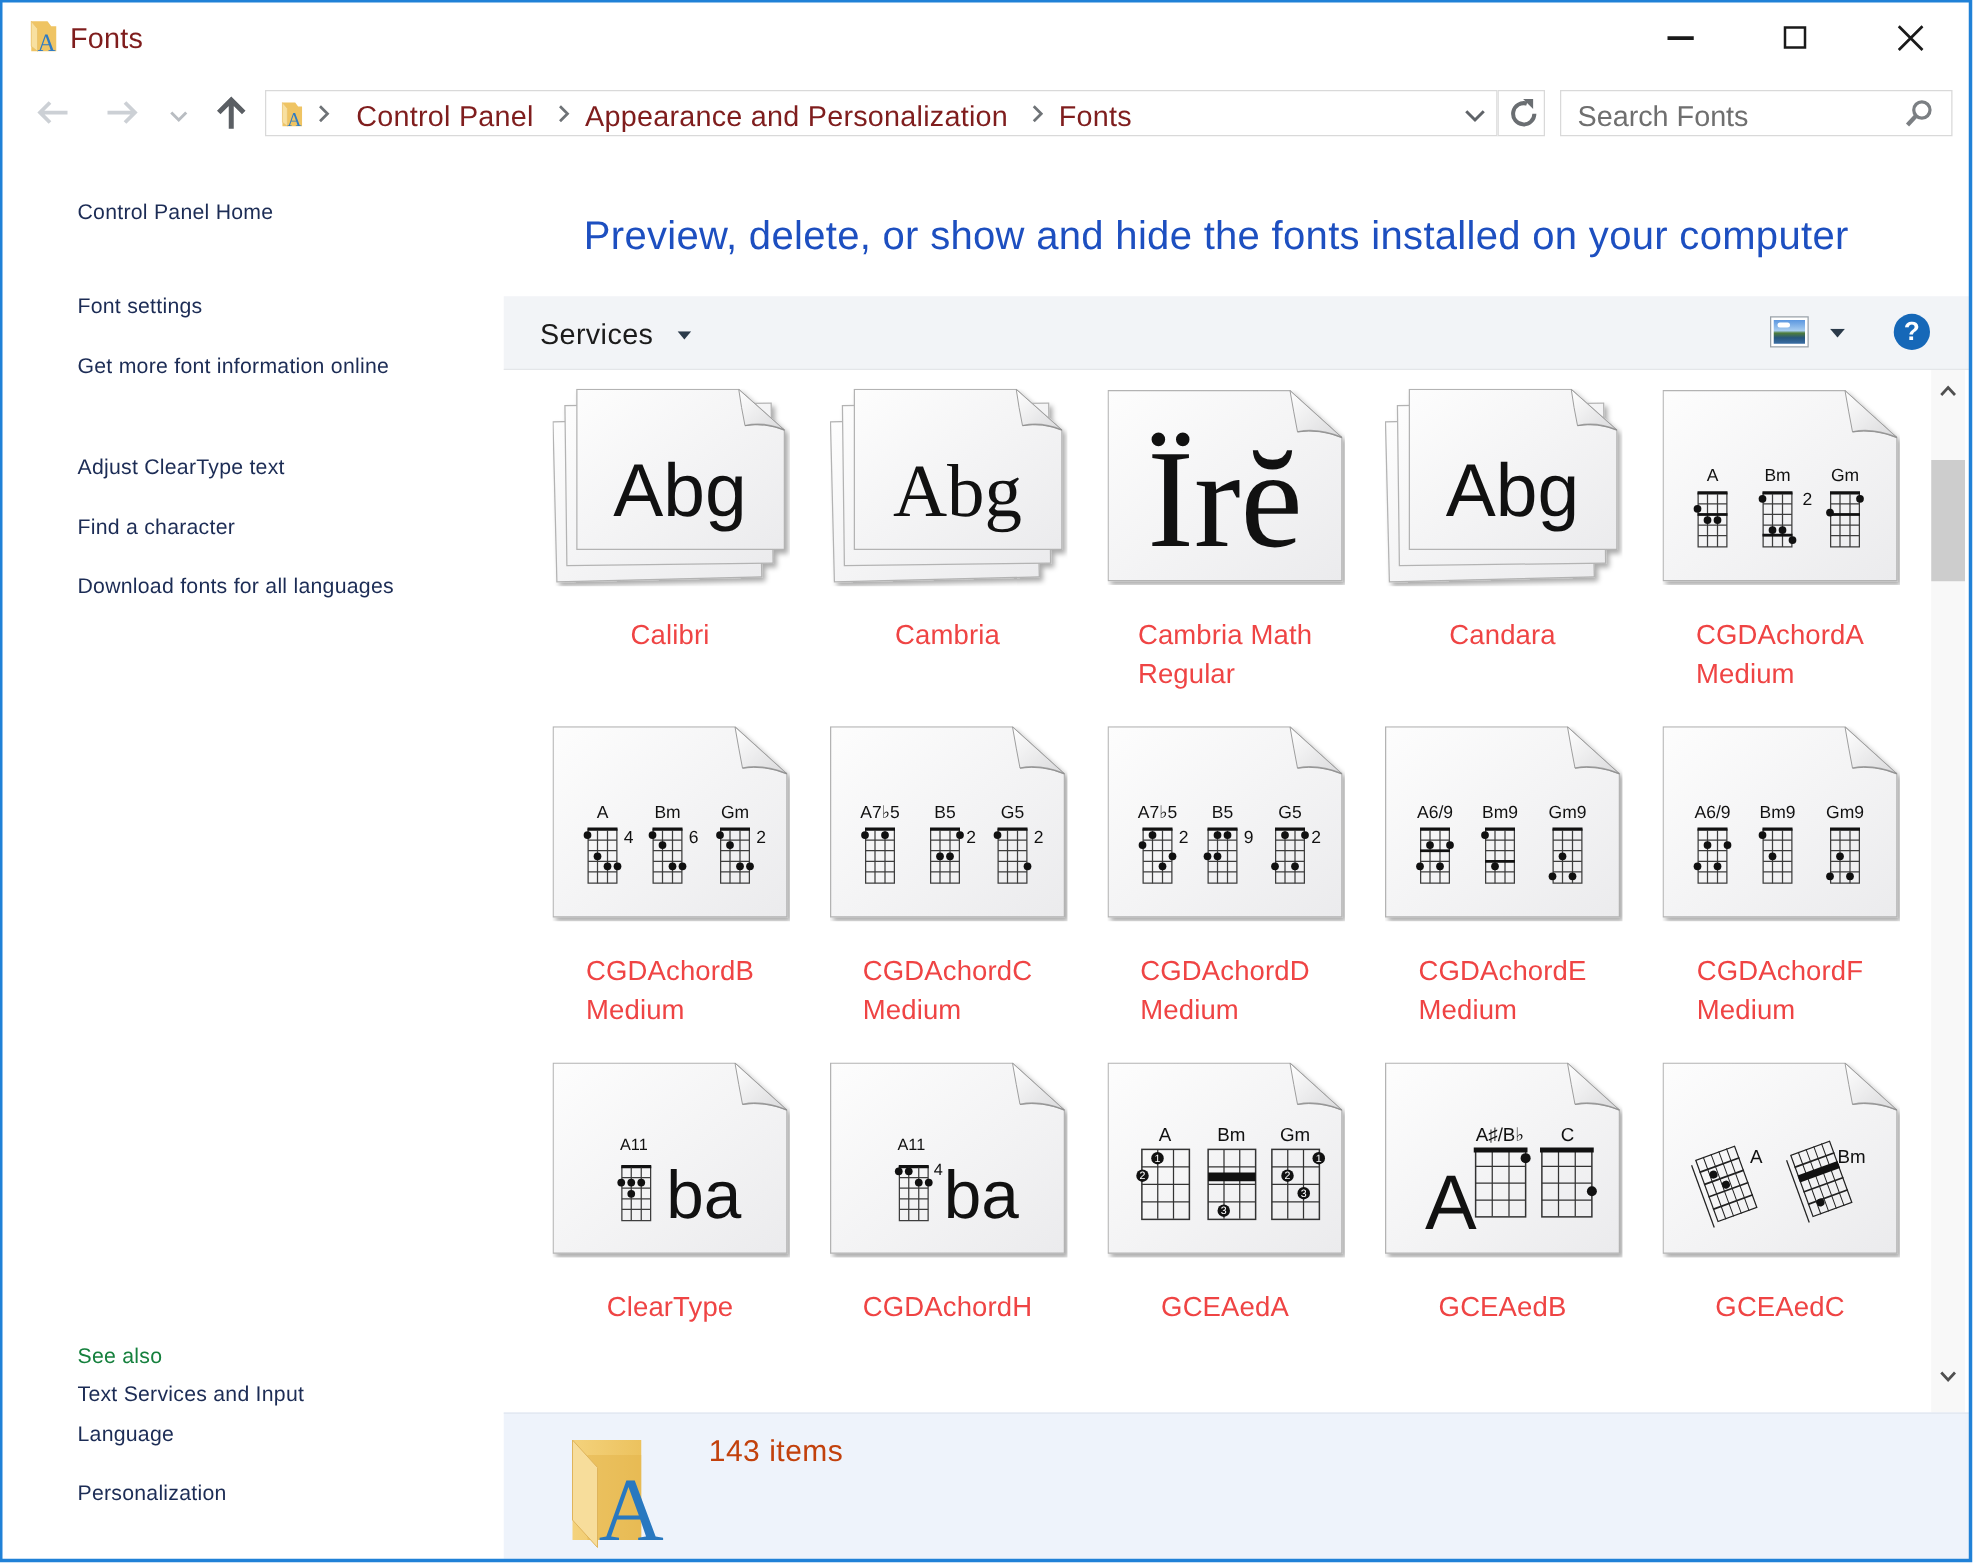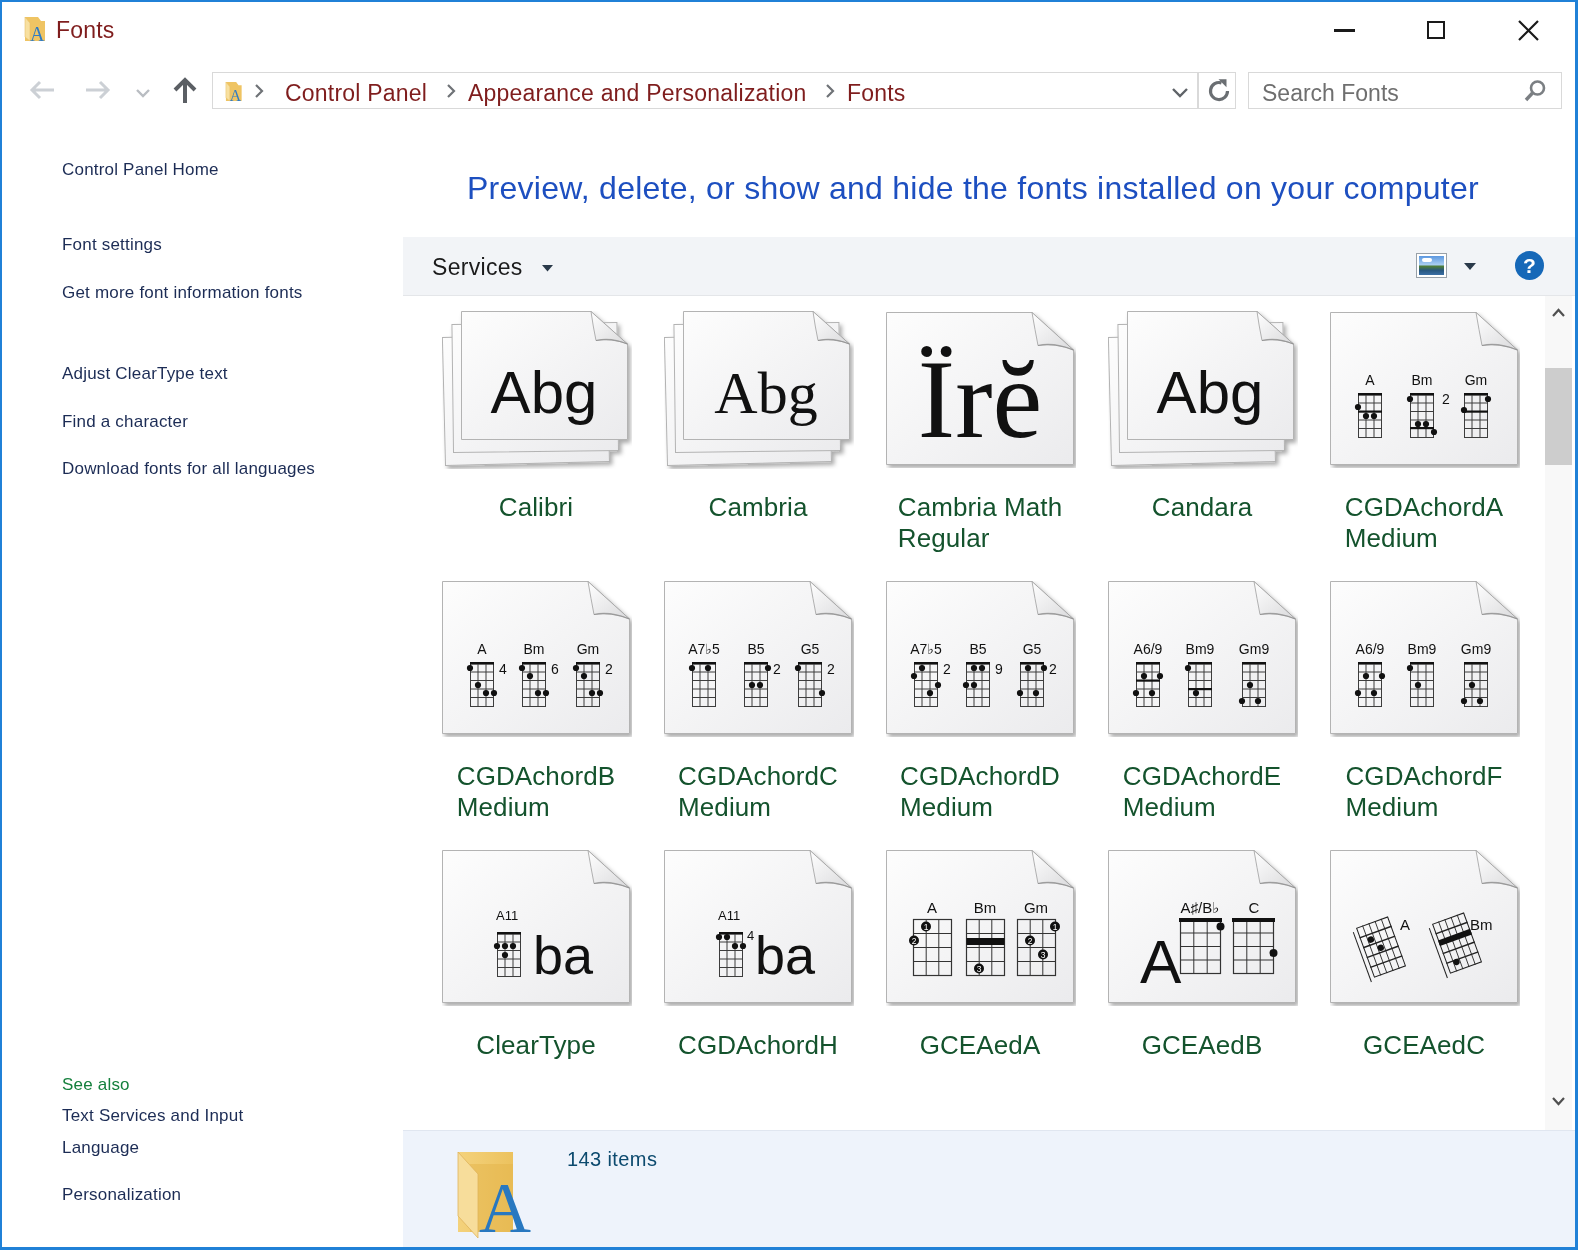--- a/index.html
+++ b/index.html
@@ -4,21 +4,21 @@
 <style>
   * { margin:0; padding:0; box-sizing:border-box; }
   html,body { width:1578px; height:1250px; overflow:hidden; }
   body { position:relative; background:#fff; font-family:"Liberation Sans", sans-serif; color:#1b1b1b; }
   .abs { position:absolute; }
   #frame { position:absolute; inset:0; border:2px solid #2081d7; border-right-width:3px; border-bottom-width:3px; pointer-events:none; z-index:50; }
   .navtext { font-size:23px; letter-spacing:0.2px; color:#7f1d1d; }
   .box { position:absolute; top:72px; height:37px; background:#fff; border:1px solid #d9d9d9; }
   .sbitem { position:absolute; left:62px; font-size:17px; letter-spacing:0.2px; color:#1c2c55; line-height:32px; }
   .toolbar { position:absolute; left:403px; top:237px; width:1172px; height:59px; background:#f2f4f7; border-bottom:1px solid #e4e6e9; }
-  .lbl { position:absolute; width:222px; text-align:center; font-size:26px; letter-spacing:0.1px; line-height:31px; color:#14532d; }
+  .lbl { position:absolute; width:222px; text-align:center; font-size:22px; letter-spacing:0.1px; line-height:31px; color:#ef4444; }
   .lbl span { display:inline-block; text-align:left; }
   .scroll { position:absolute; left:1545px; top:296px; width:27px; height:834px; background:#f8f8f8; }
   .thumb { position:absolute; left:1545px; top:368px; width:27px; height:97px; background:#cdcdcd; }
   .status { position:absolute; left:403px; top:1130px; width:1172px; height:117px; background:#eef3fb; border-top:1px solid #e0e6f0; }
 </style>
 </head>
 <body>
 <div id="frame"></div>
 
 <svg class="abs" style="left:20px;top:14px" width="28" height="30" viewBox="0 0 28 30">
@@ -76,21 +76,21 @@
   <path d="M12.5,1.2 h8 v8 l-8,-8 Z" fill="#6a6e72"></path>
 </svg>
 <div class="abs" style="left:1262px;top:80px;font-size:23px;color:#6f6f6f">Search Fonts</div>
 <svg class="abs" style="left:1524px;top:79px" width="24" height="24" viewBox="0 0 24 24">
   <circle cx="13.5" cy="9" r="6.5" stroke="#7b7f83" stroke-width="2.6" fill="none"></circle>
   <path d="M8.5,14 L2,21" stroke="#7b7f83" stroke-width="3.4"></path>
 </svg>
 
 <div class="sbitem" style="top:154px">Control Panel Home</div>
 <div class="sbitem" style="top:229px">Font settings</div>
-<div class="sbitem" style="top:277px;width:310px">Get more font information fonts</div>
+<div class="sbitem" style="top:277px;width:310px">Get more font information online</div>
 <div class="sbitem" style="top:358px">Adjust ClearType text</div>
 <div class="sbitem" style="top:406px">Find a character</div>
 <div class="sbitem" style="top:453px;width:270px">Download fonts for all languages</div>
 <div class="sbitem" style="top:1069px;color:#15803d">See also</div>
 <div class="sbitem" style="top:1100px;width:262px">Text Services and Input Language</div>
 <div class="sbitem" style="top:1179px">Personalization</div>
 
 <div class="abs" style="left:467px;top:170px;font-size:32px;letter-spacing:0.25px;color:#1d4fc0">Preview, delete, or show and hide the fonts installed on your computer</div>
 
 <div class="toolbar"></div>
@@ -123,21 +123,21 @@
       <linearGradient id="fg1" x1="0" y1="0" x2="1" y2="0">
     <stop offset="0" stop-color="#f4d27c"></stop>
         <stop offset="1" stop-color="#ecc25e"></stop>
   </linearGradient>
     </defs>
   <path fill="url(#fg1)" d="M6,8 h55 v80 h-55 z"></path>
   <path fill="#e4b44a" d="M18,20 h43 v68 h-43 z" opacity="0.5"></path>
   <path fill="#f7dd9b" stroke="#dfb45c" stroke-width="0.8" d="M6,8 L26,30 V94 L6,72 Z"></path>
   <text x="27" y="88" font-family="Liberation Serif, serif" font-size="72" fill="#2878c0">A</text>
 </svg>
-<div class="abs" style="left:567px;top:1148px;font-size:20px;letter-spacing:0.4px;color:#0c4a6e">143 items</div>
+<div class="abs" style="left:567px;top:1148px;font-size:24px;letter-spacing:0.4px;color:#c2410c">143 items</div>
 
 <svg width="0" height="0" style="position:absolute">
   <defs>
     <linearGradient id="gp" x1="0" y1="0" x2="1" y2="1">
       <stop offset="0" stop-color="#fdfdfd"></stop>
       <stop offset="1" stop-color="#ebebed"></stop>
     </linearGradient>
     <linearGradient id="gf" x1="0" y1="0" x2="1" y2="1">
       <stop offset="0" stop-color="#ffffff"></stop>
       <stop offset="1" stop-color="#d9d9db"></stop>

